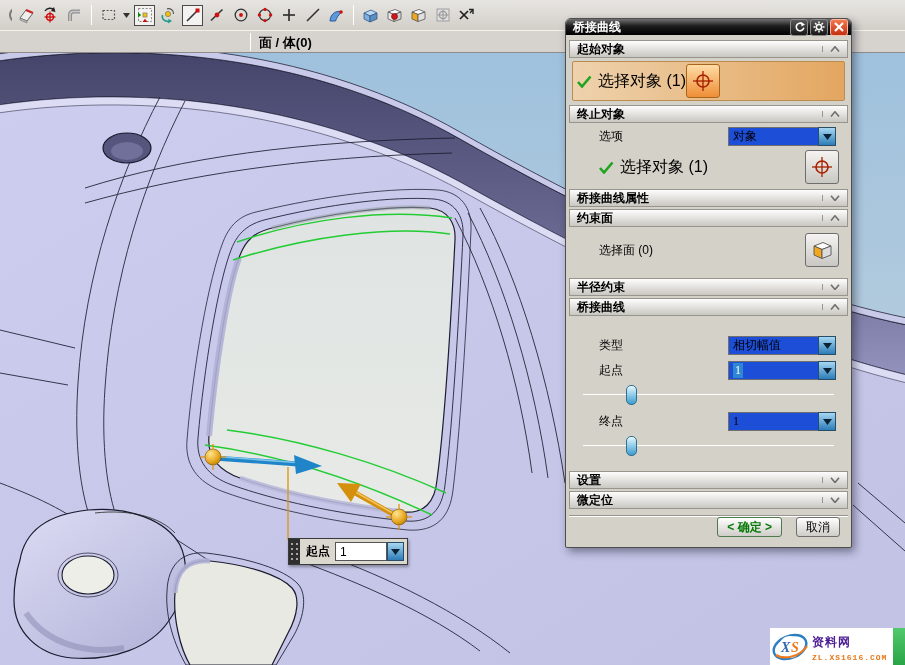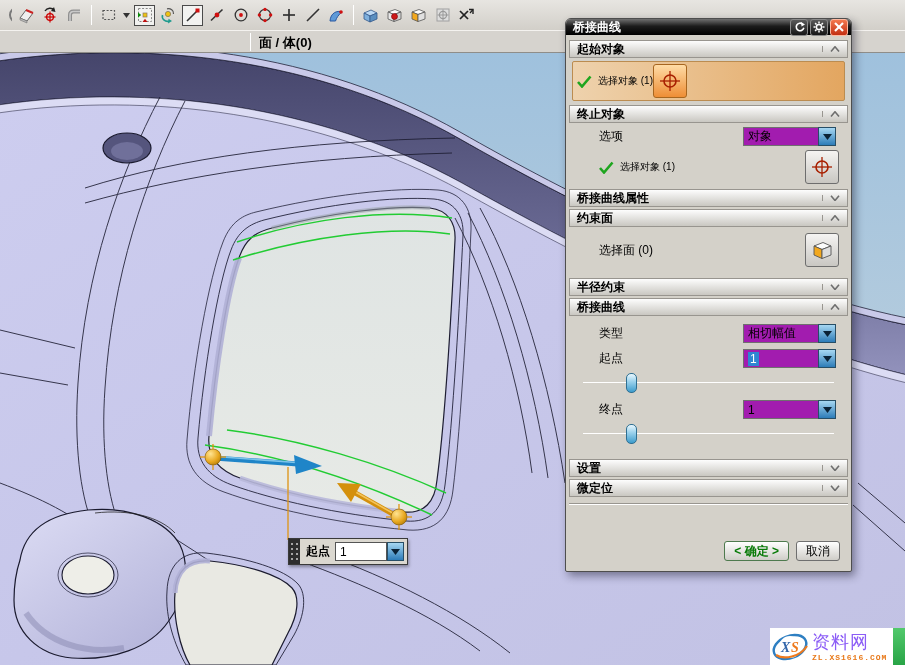--- a/index.html
+++ b/index.html
@@ -36,61 +36,61 @@
 
   .hdr { height:18px; margin:2px 0 1px 0; border:1px solid #98958f;
     background:linear-gradient(#fdfdfd,#c9c7c1); display:flex; align-items:center; }
   .hdr-label { flex:1; font-size:12px; font-weight:bold; color:#000; display:flex; align-items:center; padding-left:7px; }
   .hdr-arrow { width:25px; border-left:1px solid #98958f; display:flex; align-items:center; justify-content:center; }
 
   .row { display:flex; align-items:center; padding:3px 6px; font-size:12px; color:#000;margin-left:24px; }
   .row .spacer { flex:1; }
   .sel-row { margin:3px 3px 4px 3px; height:40px; border:1px solid #bb8c50; border-radius:2px;
     background:linear-gradient(90deg,#eed2ad,#e3a660); display:flex; align-items:center; padding:0 4px; }
-  .sel-label { font-size:10px; margin-left:6px; }
+  .sel-label { font-size:16px; margin-left:6px; }
   .big-btn { width:34px; height:34px; border:1px solid #6e6e6e; border-radius:3px;
     display:flex; align-items:center; justify-content:center; }
   .big-btn.orange { background:linear-gradient(#ffdca6,#ee8e36); border-color:#a7661f; }
   .big-btn.gray { background:linear-gradient(#f5f4f2,#c9c7c2); }
 
   .combo { display:flex; margin-left:auto; margin-right:6px; }
-  .combo-field { width:75px; height:19px; background:#a21caf; border:1px solid #6f6f6f; border-right:none;
-    font-size:12px; display:flex; align-items:center; padding-left:4px; }
+  .combo-field { width:90px; height:19px; background:#1d4ed8; border:1px solid #6f6f6f; border-right:none;
+    font-size:12px; display:flex; align-items:center; padding-left:4px;font-family:Liberation Serif, serif; }
   .combo-btn { width:18px; height:19px; border:1px solid #274e66;
     background:linear-gradient(#a6d7f2,#2d7cb8); display:flex; align-items:center; justify-content:center; }
   .sel-text { background:#2f86d2; color:#fff; padding:0 2px; }
 
   .slider { position:relative; height:22px; margin:1px 14px 3px 14px; }
   .slider-track { position:absolute; left:0; right:0; top:10px; height:1px; background:#7d7b76; border-bottom:1px solid #fff; }
   .slider-handle { position:absolute; top:1px; width:11px; height:20px; border:1px solid #2e6f92; border-radius:5px;
     background:linear-gradient(#e9f7fd,#9fd4ee 40%,#3d9ccc); }
 
   .dlg-footer-sep { height:2px; border-top:1px solid #98958f; border-bottom:1px solid #fff; margin:6px 0 0 0; }
-  .dlg-footer { display:flex; justify-content:flex-end; gap:7px; padding:0 8px 6px 0;margin-top:36px; }
+  .dlg-footer { display:flex; justify-content:flex-end; gap:14px; padding:0 8px 6px 0; }
   .btn { height:20px; border:1px solid #6f6f6f; border-radius:3px; background:linear-gradient(#ffffff,#cfcdc8);
     font-size:12px; padding:0 9px; display:flex; align-items:center; font-family:"Liberation Sans",sans-serif; }
   .btn.ok { color:#087a08; font-weight:bold; border-color:#4e7a4e; }
 
   
   .float-input { position:absolute; left:288px; top:538px; height:27px; display:flex; align-items:stretch;
     border:1px solid #3a3a3a; background:#dbd8d0; box-shadow:1px 2px 3px rgba(0,0,0,.35); }
   .grip { width:11px; background:#2e2e2e; display:grid; grid-template-columns:repeat(2,3px); grid-auto-rows:3px;
     gap:2px; align-content:center; justify-content:center; }
   .grip i { background:#cfcfcf; border-radius:50%; width:2px; height:2px; }
   .fi-label { font-size:12px; font-weight:bold; display:flex; align-items:center; padding:0 5px 0 6px; }
   .fi-field { width:52px; margin:3px 0; background:#fff; border:1px solid #555; font-size:12px;
     display:flex; align-items:center; padding-left:4px; }
   .fi-btn { width:17px; margin:3px 3px 3px 0; border:1px solid #274e66;
     background:linear-gradient(#a6d7f2,#2d7cb8); display:flex; align-items:center; justify-content:center; }
 
   
   .watermark { position:absolute; left:770px; top:628px; width:135px; height:37px; background:#fff; display:flex; }
   .wm-body { flex:1; display:flex; align-items:center; }
   .wm-text { display:flex; flex-direction:column; margin-left:2px; }
-  .wm-site { font-size:18px; font-weight:normal; color:#8b5cf6; letter-spacing:1px; line-height:22px; }
+  .wm-site { font-size:12px; font-weight:bold; color:#4c1d95; letter-spacing:1px; line-height:22px; }
   .wm-url { font-size:8px; font-weight:bold; color:#e87818; letter-spacing:1px; font-family:"Liberation Mono",monospace; }
   .wm-strip { width:12px; height:37px; background:linear-gradient(#52c96c,#28a446); }
 </style>
 </head>
 <body>
 
 <div class="toolbar">
   <span class="tb-icon" style="width:13px;overflow:hidden">
     <svg width="24" height="18">
         <circle cx="16" cy="9" r="7" fill="none" stroke="#7a7a7a" stroke-width="2"></circle>
@@ -493,21 +493,21 @@
     </div>
 
     <div class="hdr">
       <span class="hdr-label">桥接曲线</span>
       <span class="hdr-arrow">
           <svg width="10" height="6">
             <polyline points="1,5.5 5,0.8 9,5.5" fill="none" stroke="#6e6e6e" stroke-width="1.6"></polyline>
           </svg>
         </span>
     </div>
-    <div class="row" style="padding-top:7px">
+    <div class="row" style="padding-top:19px">
       <span>类型</span>
       <span class="combo">
         <span class="combo-field">相切幅值</span>
         <span class="combo-btn">
             <svg width="9" height="6">
               <polygon points="0,0 9,0 4.5,6" fill="#0a2236"></polygon>
             </svg>
           </span>
       </span>
     </div>

